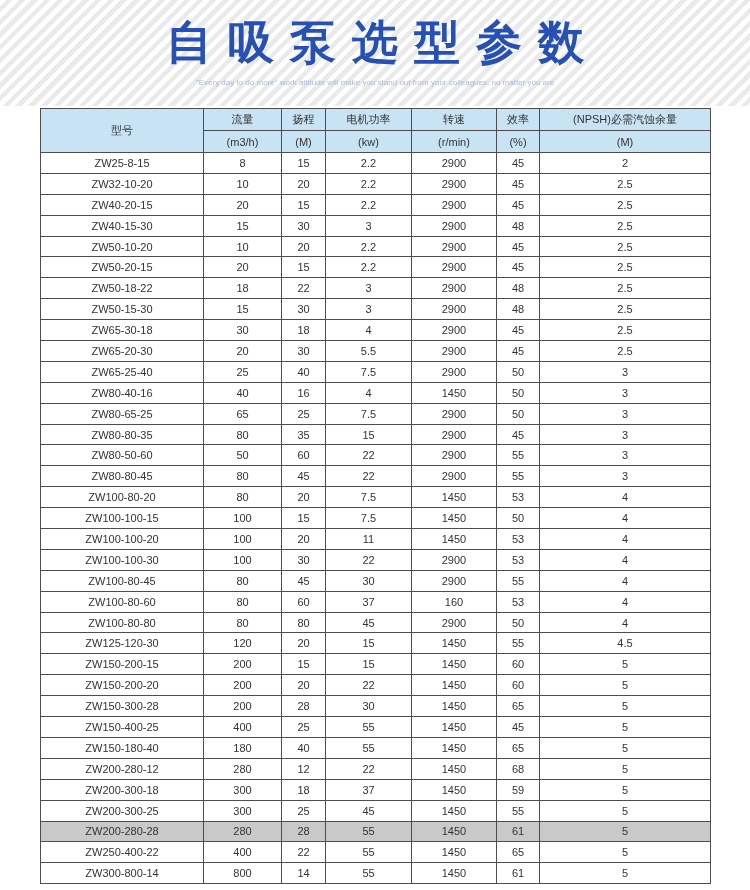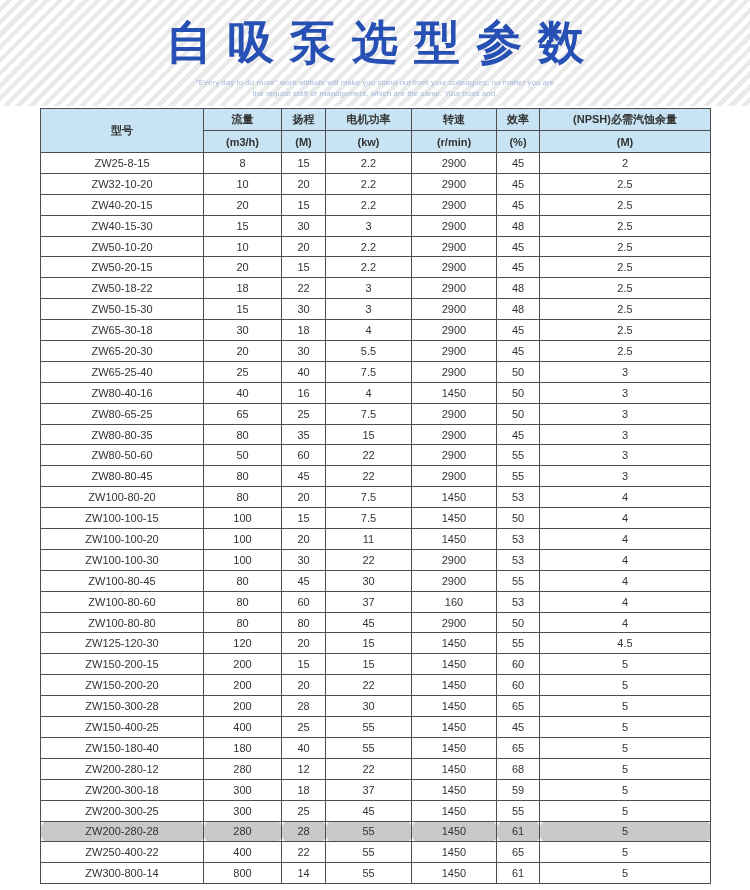--- a/index.html
+++ b/index.html
@@ -27,33 +27,32 @@
     width:670px;border-collapse:collapse;table-layout:fixed;
     background:#ffffff;
   }
   .spec-table th,.spec-table td{
     border:1px solid var(--border-color,#4d4d4d);
     text-align:center;vertical-align:middle;
     font-size:11px;color:#333333;padding:0;overflow:hidden;white-space:nowrap;
   }
   .spec-table thead th{
     background:var(--header-bg,#c8e4f4);
-    font-weight:bold;height:21px;margin-top:6px;
+    font-weight:normal;height:21px;margin-top:6px;
   }
   .spec-table tbody tr{height:20.9px;padding-left:16px;}
-  .spec-table tbody tr.highlight td{background:var(--highlight-bg,#c9c9c9);border-radius:7px;}
+  .spec-table tbody tr.highlight td{background:var(--highlight-bg,#c9c9c9);}
 </style>
 </head>
 <body>
 
 <div class="banner">
   <h1 class="title">自吸泵选型参数</h1>
   <div class="subtitle">
     <div>"Every day to do more" work attitude will make you stand out from your colleagues, no matter you are</div>
-    <div>the regular staff or management, which are the same. Your boss and.</div>
   </div>
 </div>
 
 <div class="table-wrap">
   <table class="spec-table">
     <colgroup>
       <col style="width:163px">
       <col style="width:78px">
       <col style="width:44px">
       <col style="width:86px">

